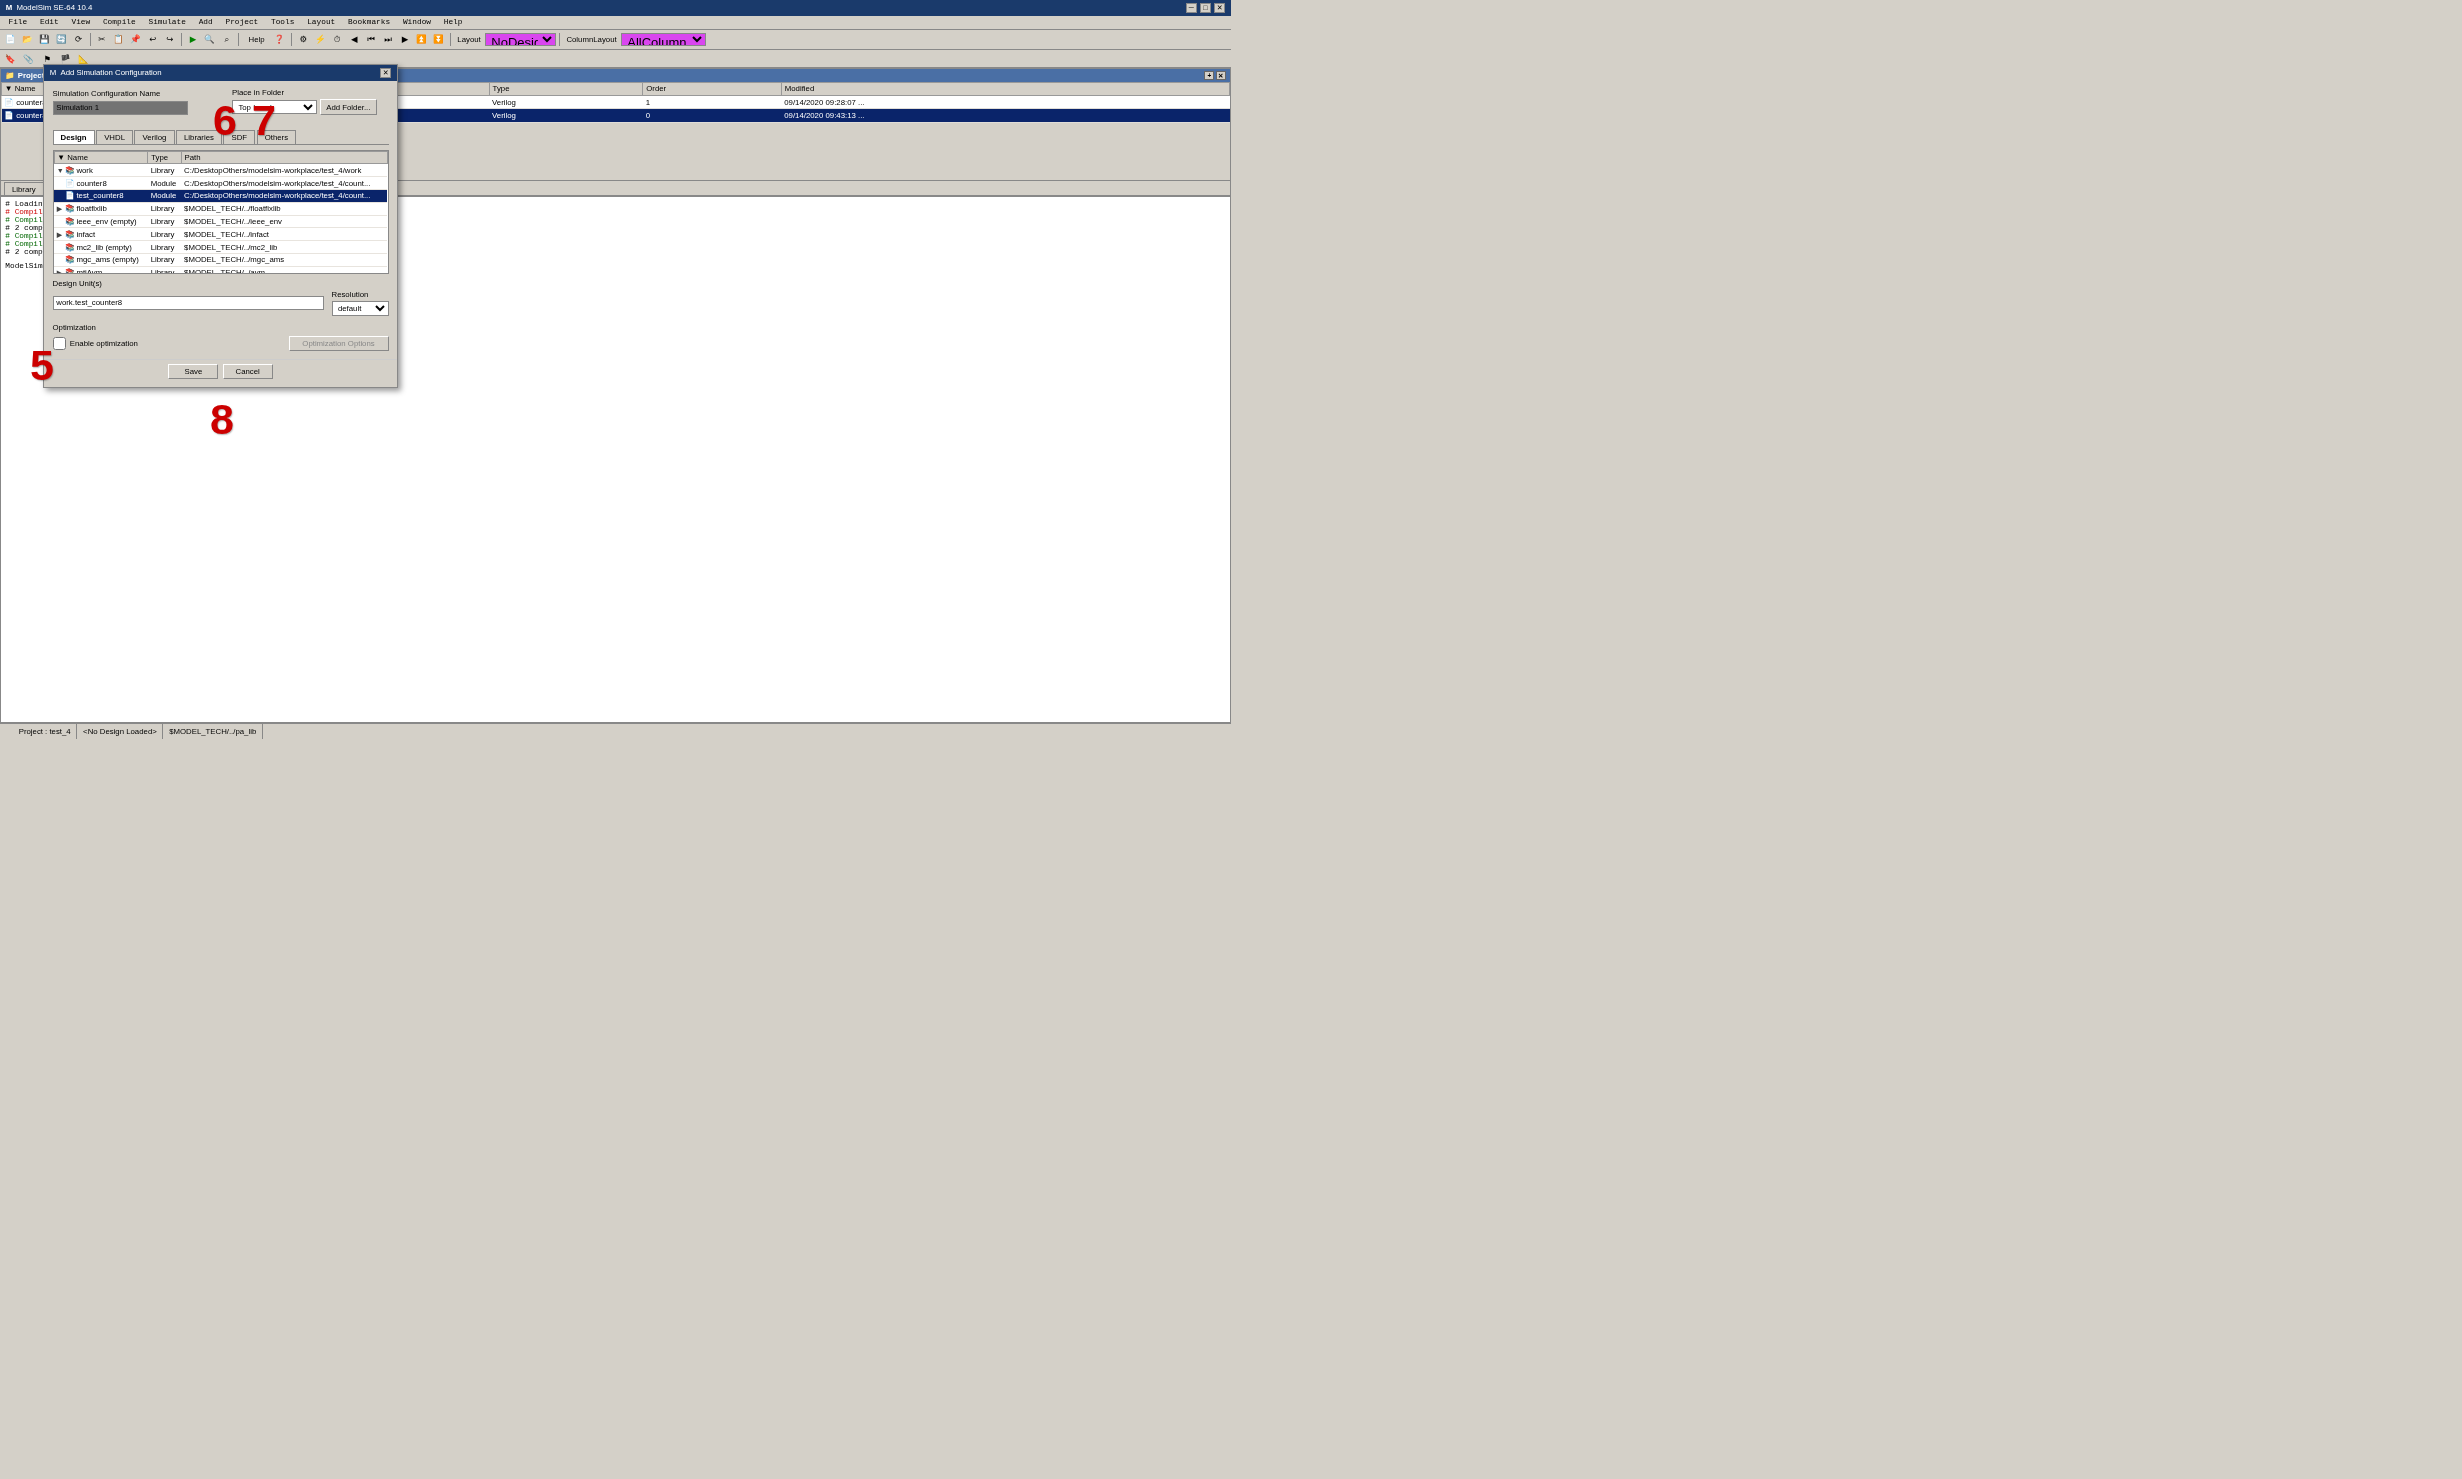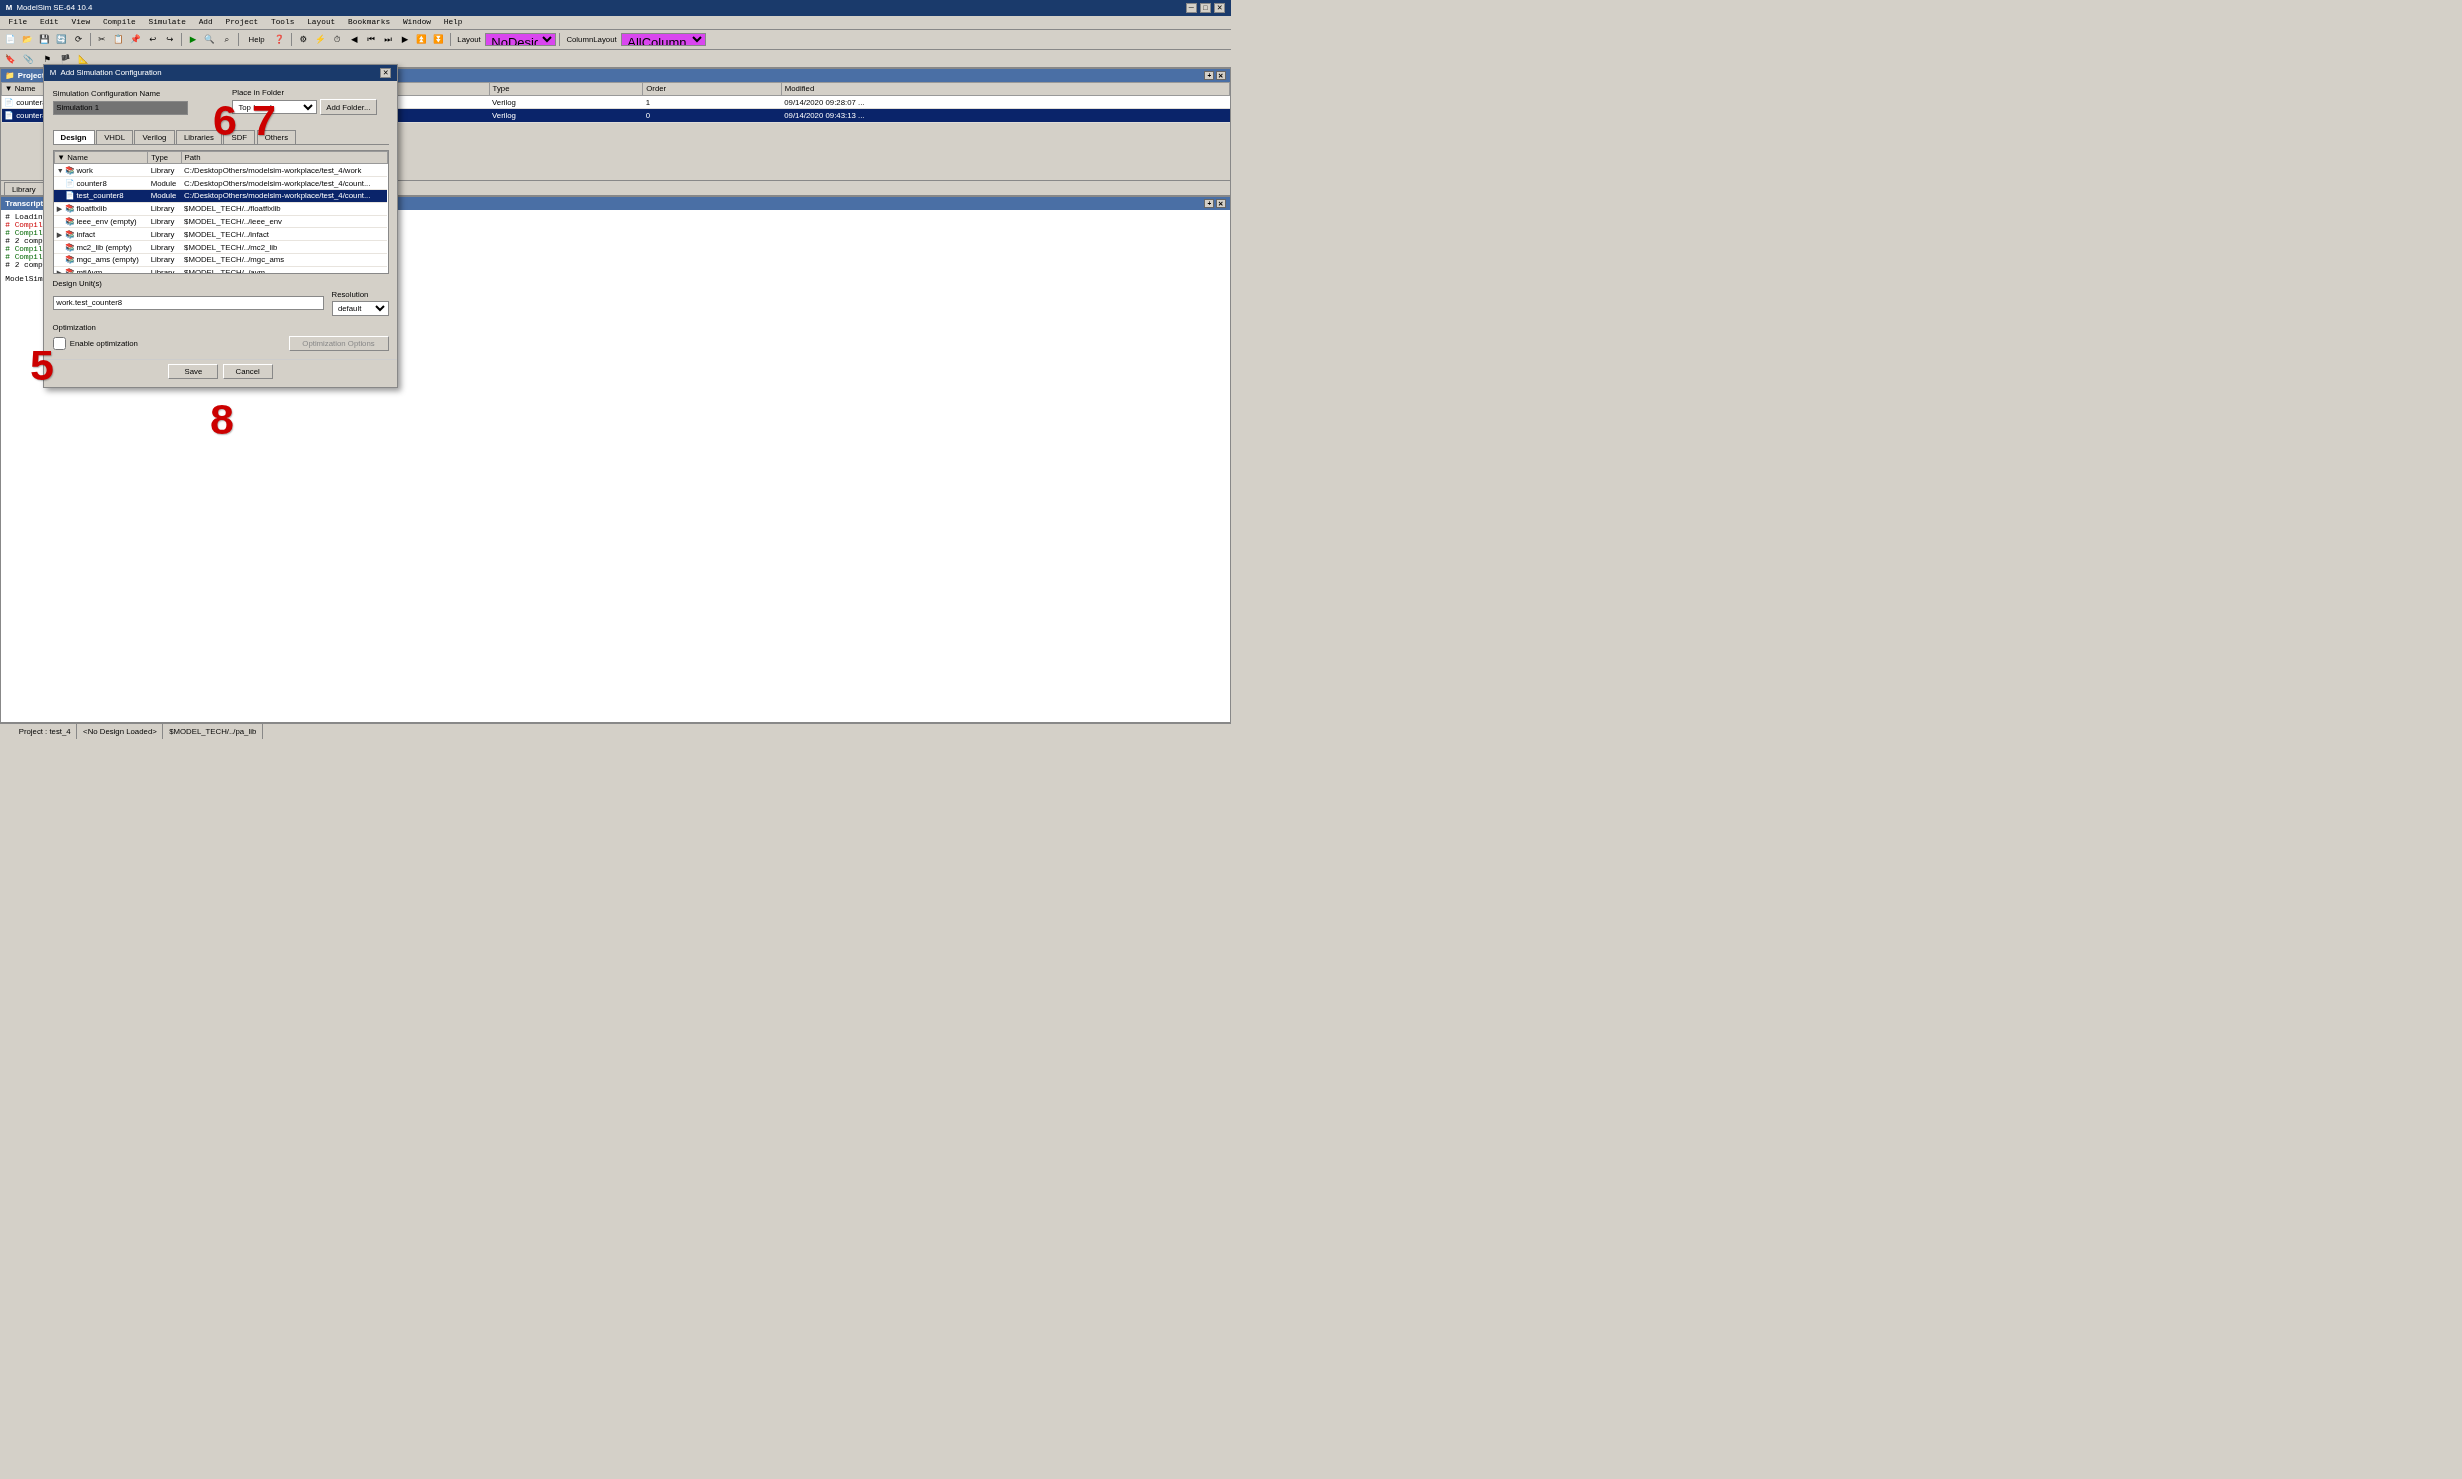--- a/index.html
+++ b/index.html
@@ -471,27 +471,20 @@
       </tbody>
     </table>
 
     <div class="tab-bar" style="position:absolute; bottom:0; left:0; right:0;">
       <div class="tab">Library</div>
       <div class="tab tab-active">Project</div>
     </div>
   </div>
 
   <div class="transcript-panel" style="flex:1; display:flex; flex-direction:column;">
-    <div class="transcript-header">
-      <span>Transcript</span>
-      <div class="panel-controls">
-        <div class="panel-ctrl-btn">+</div>
-        <div class="panel-ctrl-btn">✕</div>
-      </div>
-    </div>
     <div class="transcript-content">
       <div class="transcript-normal"># Loading project test_4</div>
       <div class="transcript-error"># Compile of counter8_tb.v failed with 1 errors.</div>
       <div class="transcript-success"># Compile of counter8.v was successful.</div>
       <div class="transcript-normal"># 2 compiles, 1 failed with 1 error.</div>
       <div class="transcript-success"># Compile of counter8_tb.v was successful.</div>
       <div class="transcript-success"># Compile of counter8.v was successful.</div>
       <div class="transcript-normal"># 2 compiles, 0 failed with no errors.</div>
       <div style="margin-top:5.7px;" class="transcript-prompt">ModelSim &gt;</div>
     </div>

